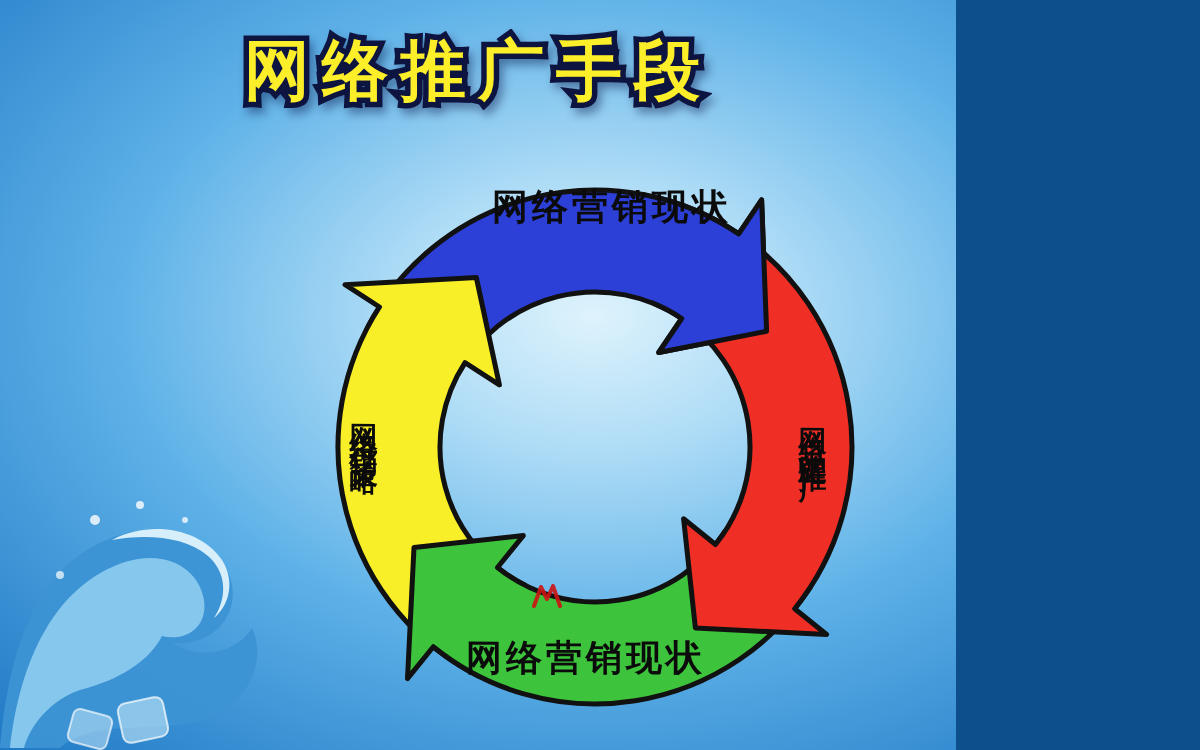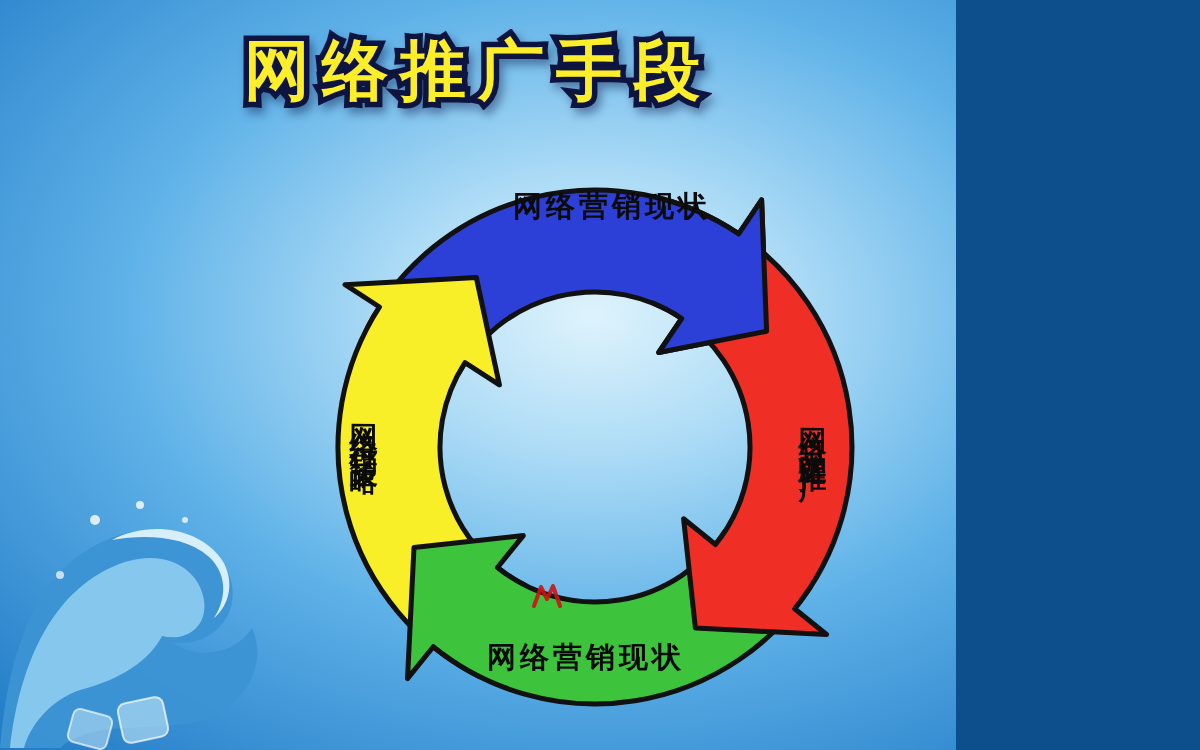--- a/index.html
+++ b/index.html
@@ -29,21 +29,21 @@
   .t-front{position:relative;color:var(--title-fill,#fdee2a);}
   
   .layer{position:absolute;left:0;top:0;width:1200px;height:750px;}
   #water-svg{z-index:1;}
   #cycle-svg{z-index:10;}
   
   .label{
     position:absolute;z-index:20;color:#0b0b0b;font-weight:bold;
     transform:translate(-50%,-50%);white-space:nowrap;
   }
-  .label-h{font-size:29px;letter-spacing:4px;}
+  .label-h{font-size:36px;letter-spacing:4px;}
   .label-v{
     font-size:28px;letter-spacing:9px;
     writing-mode:vertical-rl;text-orientation:upright;
   }
   .label-top{left:612px;top:207px;}
   .label-right{left:812px;top:432px;}
   .label-bottom{left:586px;top:658px;}
   .label-left{left:363px;top:428px;}
   
   .logo-mark{position:absolute;left:532px;top:584px;z-index:25;opacity:.9;}

